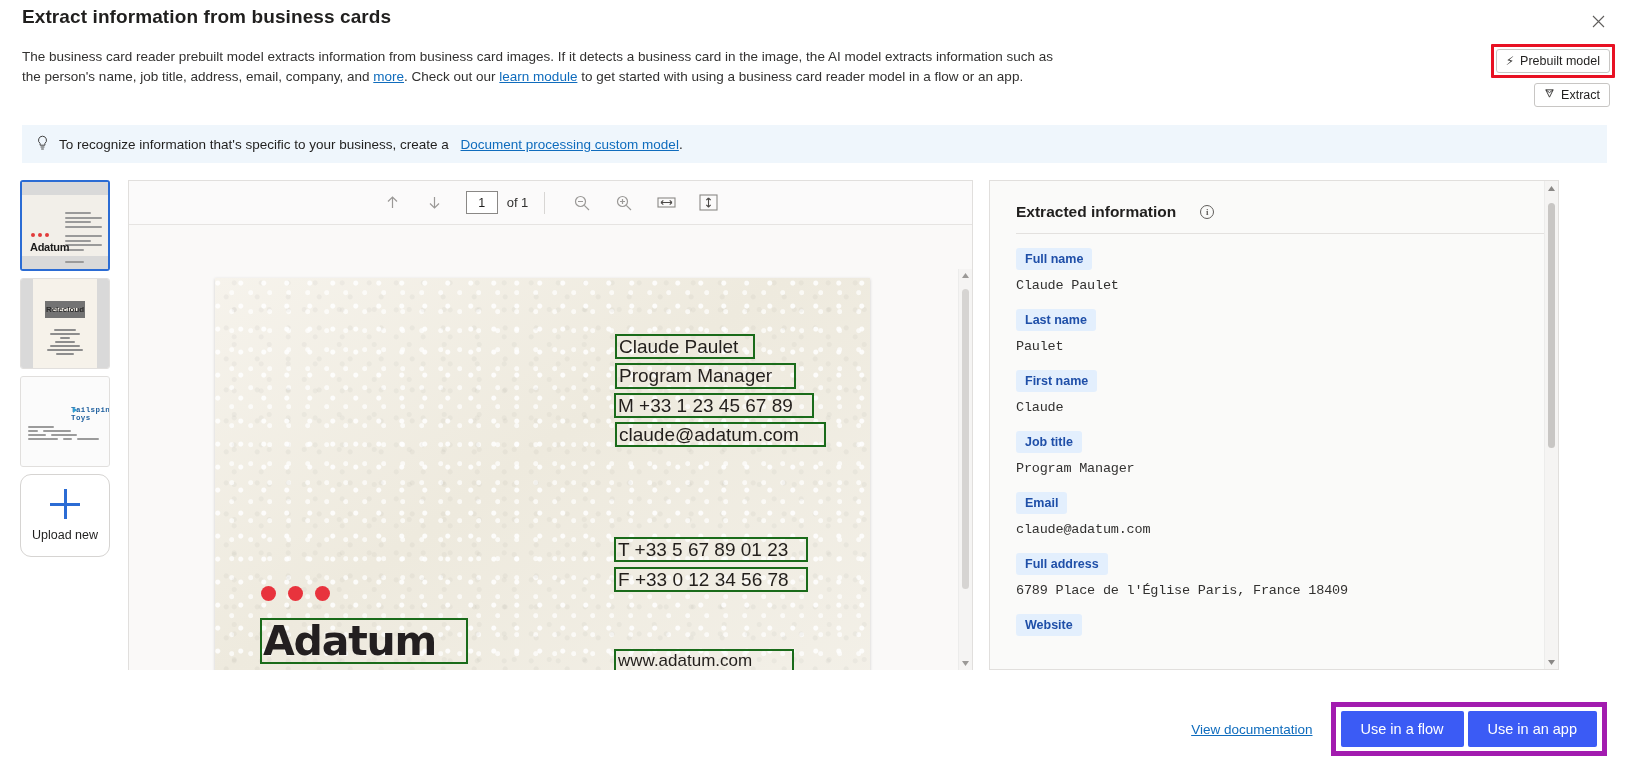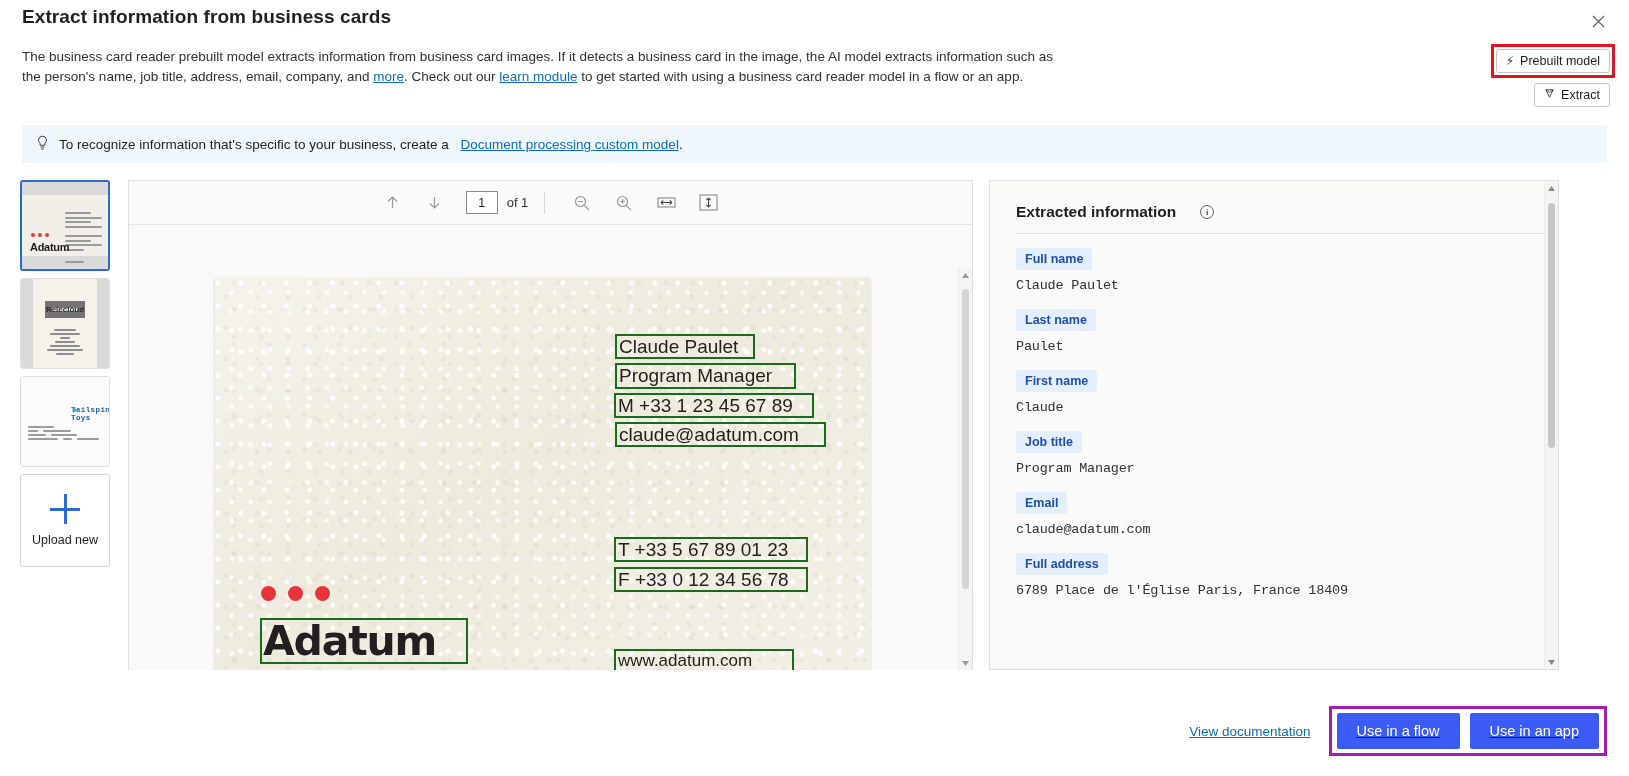--- a/index.html
+++ b/index.html
@@ -93,21 +93,21 @@
 
   
   .ts-page { position:absolute; inset:0; background:#fbfbfb; }
   .ts-title { position:absolute; left:7px; top:29px; font-size:7.5px; font-weight:700; color:#1e5f9e; letter-spacing:.4px; font-family:"Liberation Mono", monospace;margin-left:43px; }
   .ts-tri { position:absolute; left:2px; top:1px; width:0; height:0; border-left:4px solid #2e9fd4; border-top:3px solid transparent; border-bottom:3px solid transparent; }
   .ts-rows { position:absolute; left:7px; right:6px; top:49px; }
   .ts-rows .r { display:flex; gap:5px; margin-bottom:2.5px; }
   .ts-rows .r b { height:1.5px; background:#9b9b9b; border-radius:1px; display:block; }
 
   .upload-new {
-    width:90px; height:93px; border:1px solid #d6d4d2; border-radius:3px;
+    width:90px; height:83px; border:1px solid #d6d4d2; border-radius:11px;
     display:flex; flex-direction:column; align-items:center; justify-content:center;
     gap:9px; cursor:pointer; background:#fff;
   }
   .plus { position:relative; width:30px; height:30px; }
   .plus:before, .plus:after {
     content:""; position:absolute; background:#2b6cd4;
   }
   .plus:before { left:14px; top:0; width:2.5px; height:30px; }
   .plus:after { top:14px; left:0; height:2.5px; width:30px; }
   .upload-label { font-size:12.5px; color:#201f1e; }
@@ -222,21 +222,21 @@
 
   
   .footer {
     position:absolute; right:22px; bottom:20px;
     display:flex; align-items:center; gap:0;
   }
   .doclink {
     font-size:13.5px; color:#0f6cbd; text-decoration:underline; cursor:pointer;
     margin-right:18px;
   }
-  .btn-hl { border:3px solid #a21caf; padding:4px 5px; display:flex; gap:10px;text-decoration:underline; }
+  .btn-hl { border:5px solid #a21caf; padding:4px 5px; display:flex; gap:4px; }
   .btn-primary {
     background:#3b5bf5; color:#ffffff; border:none; border-radius:2px;
     font-size:14.5px; padding:10px 20px; cursor:pointer;
     font-family:"Liberation Sans", sans-serif; white-space:nowrap;
   }
 </style>
 </head>
 <body>
 
 <div class="dialog-title">Extract information from business cards</div>
@@ -477,20 +477,23 @@
       <div class="ex-value">Program Manager</div>
     </div>
     <div class="ex-item">
       <span class="ex-label">Email</span>
       <div class="ex-value">claude@adatum.com</div>
     </div>
     <div class="ex-item">
       <span class="ex-label">Full address</span>
       <div class="ex-value">6789 Place de l'Église Paris, France 18409</div>
     </div>
+    <div class="ex-item">
+      <span class="ex-label">Website</span>
+    </div>
   </div>
 
   <div class="ex-scroll">
     <div class="arr">
       <svg width="7" height="5" viewBox="0 0 7 5">
           <path d="M0 5 3.5 0 7 5z" fill="#8a8886"></path>
         </svg>
     </div>
     <div class="thumbbar"></div>
     <div class="arr" style="position:absolute;bottom:0;left:0;right:0;">

